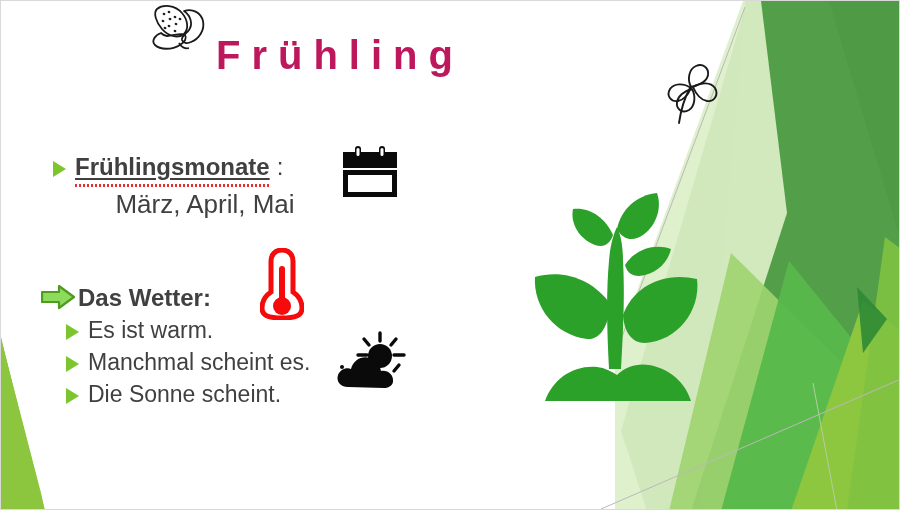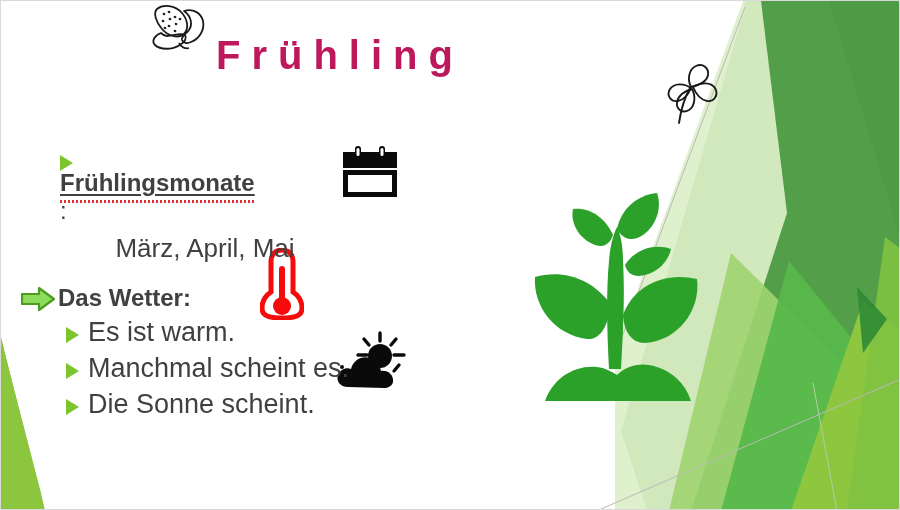--- a/index.html
+++ b/index.html
@@ -92,21 +92,20 @@
   #body-block-1 {
     position: absolute;
     left: 52px;
     top: 152px;
     width: 300px;
   }
   .line-row {
     display: flex;
     align-items: baseline;
     white-space: nowrap;
-    flex-direction: column;
   }
   .tri-bullet {
     display: inline-block;
     width: 0; height: 0;
     border-top: 8px solid transparent;
     border-bottom: 8px solid transparent;
     border-left: 13px solid #7DC52C;
     margin-right: 9px;
     flex: 0 0 auto;
     position: relative;
@@ -144,21 +143,22 @@
   }
 
   #body-block-2 {
     position: absolute;
     left: 20px;
     top: 283px;
     width: 340px;
   }
   #weather-heading-row {
     display: flex;
-    align-items: flex-end;
+    align-items: flex-start;
+    margin-left: 20px;
   }
   #weather-heading {
     font-size: 24px;
     font-weight: bold;
     color: #404040;
     margin-left: 3px;
     white-space: nowrap;
   }
   #arrow-marker {
     width: 34px;
@@ -166,21 +166,21 @@
     flex: 0 0 auto;
   }
   .sub-item {
     display: flex;
     align-items: baseline;
     margin-top: 5px;
     margin-left: 45px;
     white-space: nowrap;
   }
   .sub-text {
-    font-size: 27px;
+    font-size: 23px;
     color: #404040;
   }
 </style>
 </head>
 <body>
 
 <div id="slide">
 
   <svg id="bg-decor" viewBox="0 0 900 510">
 

